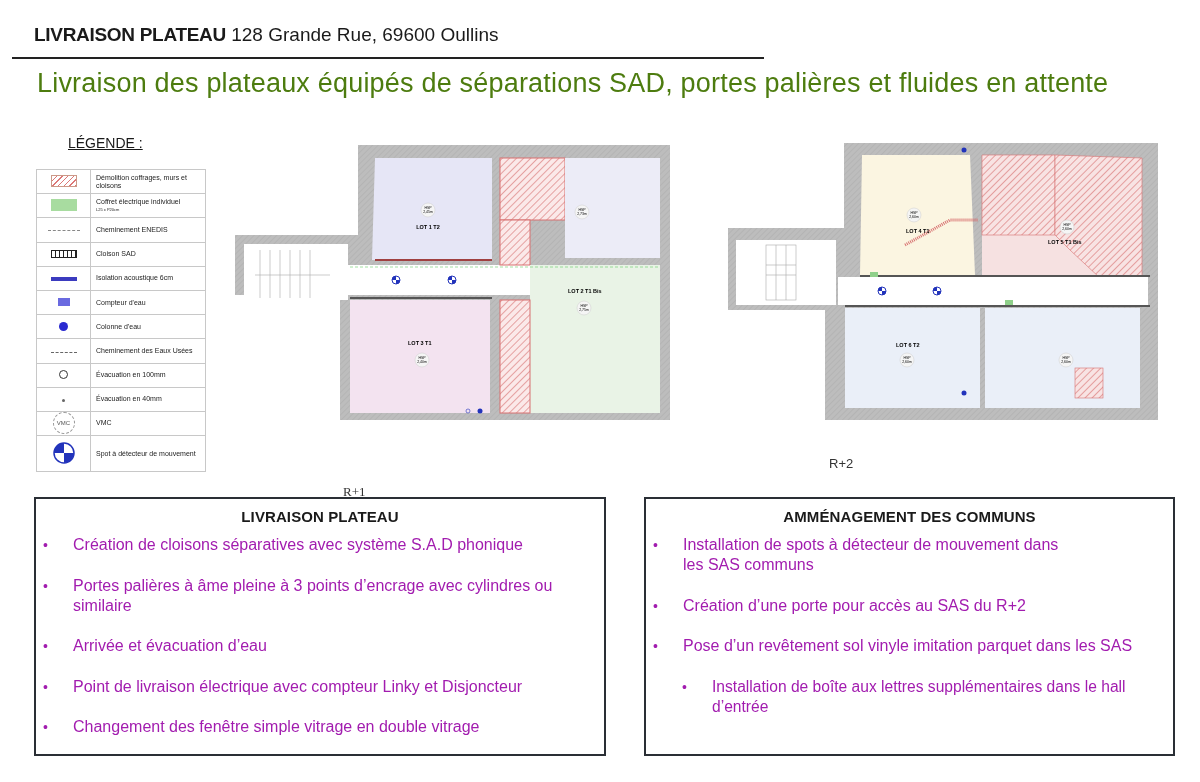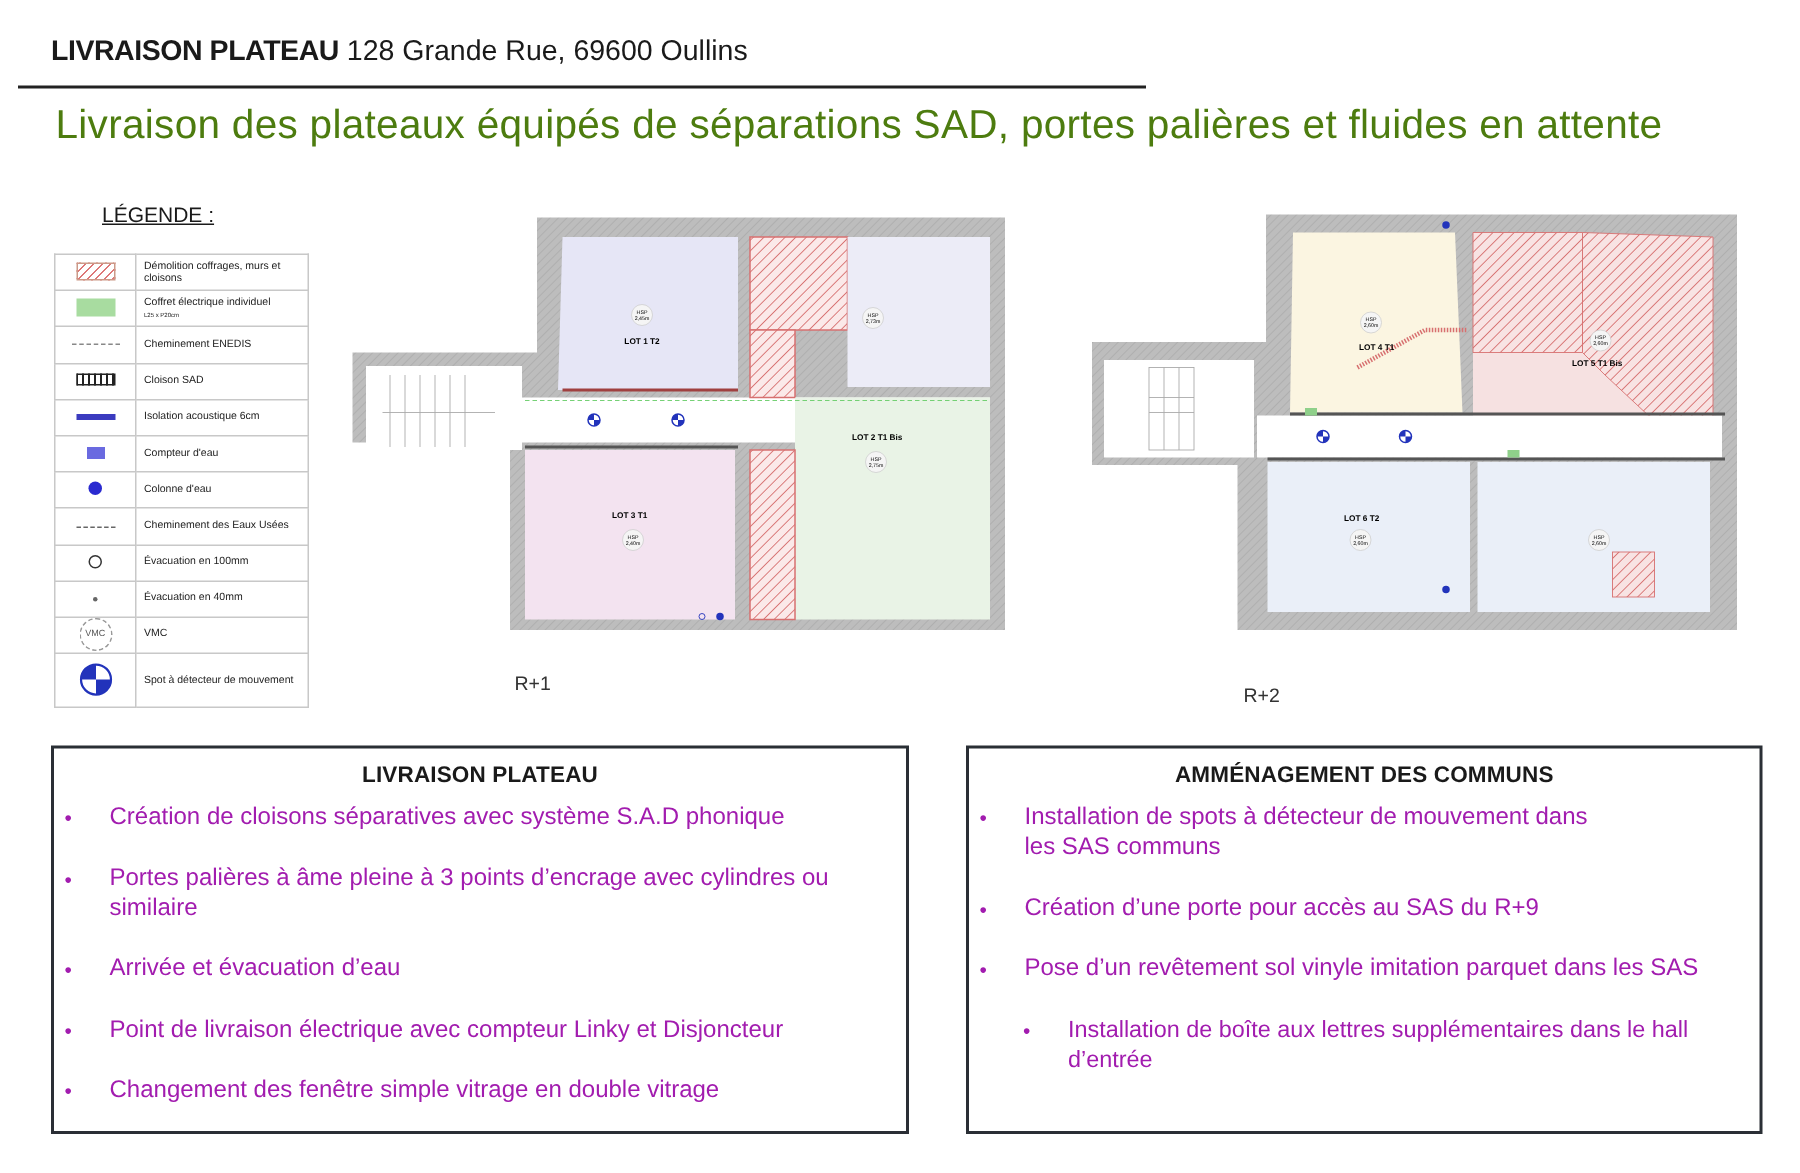--- a/index.html
+++ b/index.html
@@ -175,21 +175,21 @@
   <text x="192" y="219" font-size="3.5" text-anchor="middle" font-family="Liberation Sans, sans-serif">HSP</text>
   <text x="192" y="223" font-size="3.5" text-anchor="middle" font-family="Liberation Sans, sans-serif">2,40m</text>
 
   <text x="198" y="89" font-size="5.5" font-weight="bold" text-anchor="middle" font-family="Liberation Sans, sans-serif">LOT 1 T2</text>
   <text x="338" y="153" font-size="5.5" font-weight="bold" font-family="Liberation Sans, sans-serif">LOT 2 T1 Bis</text>
   <text x="178" y="205" font-size="5.5" font-weight="bold" font-family="Liberation Sans, sans-serif">LOT 3 T1</text>
 
   <circle cx="250" cy="271" r="2.5" fill="#2233bb"></circle>
   <circle cx="238" cy="271" r="2" fill="none" stroke="#2233bb" stroke-width="0.6"></circle>
 </svg>
-<div class="plan-label" style="left:343px; top:448px;">R+1</div>
+<div class="plan-label" style="left:343px; top:484px;font-family:Liberation Serif, serif;">R+1</div>
 
 <svg class="plan" style="left:720px; top:140px;" width="445" height="285" viewBox="0 0 445 285">
   <defs>
     <pattern id="hatch2" patternUnits="userSpaceOnUse" width="5" height="5" patternTransform="rotate(45)">
       <rect width="5" height="5" fill="#f8e3e3"></rect>
       <line x1="0" y1="0" x2="0" y2="5" stroke="#d77070" stroke-width="1.2"></line>
     </pattern>
     <pattern id="wallp2" patternUnits="userSpaceOnUse" width="4" height="4" patternTransform="rotate(45)">
       <rect width="4" height="4" fill="#bdbdbd"></rect>
       <line x1="0" y1="0" x2="0" y2="4" stroke="#ababab" stroke-width="1"></line>
@@ -264,17 +264,17 @@
     <li>Arrivée et évacuation d’eau</li>
     <li>Point de livraison électrique avec compteur Linky et Disjoncteur</li>
     <li>Changement des fenêtre simple vitrage en double vitrage</li>
   </ul>
 </div>
 
 <div class="box" style="left:644px; top:497px; width:531px; height:259px;">
   <h3>AMMÉNAGEMENT DES COMMUNS</h3>
   <ul>
     <li style="padding-right:92px;">Installation de spots à détecteur de mouvement dans les SAS communs</li>
-    <li>Création d’une porte pour accès au SAS du R+9</li>
+    <li>Création d’une porte pour accès au SAS du R+2</li>
     <li>Pose d’un revêtement sol vinyle imitation parquet dans les SAS</li>
     <li style="font-size:15.6px;margin-left:29px;">Installation de boîte aux lettres supplémentaires dans le hall d’entrée</li>
   </ul>
 </div>
 
 </body></html>

